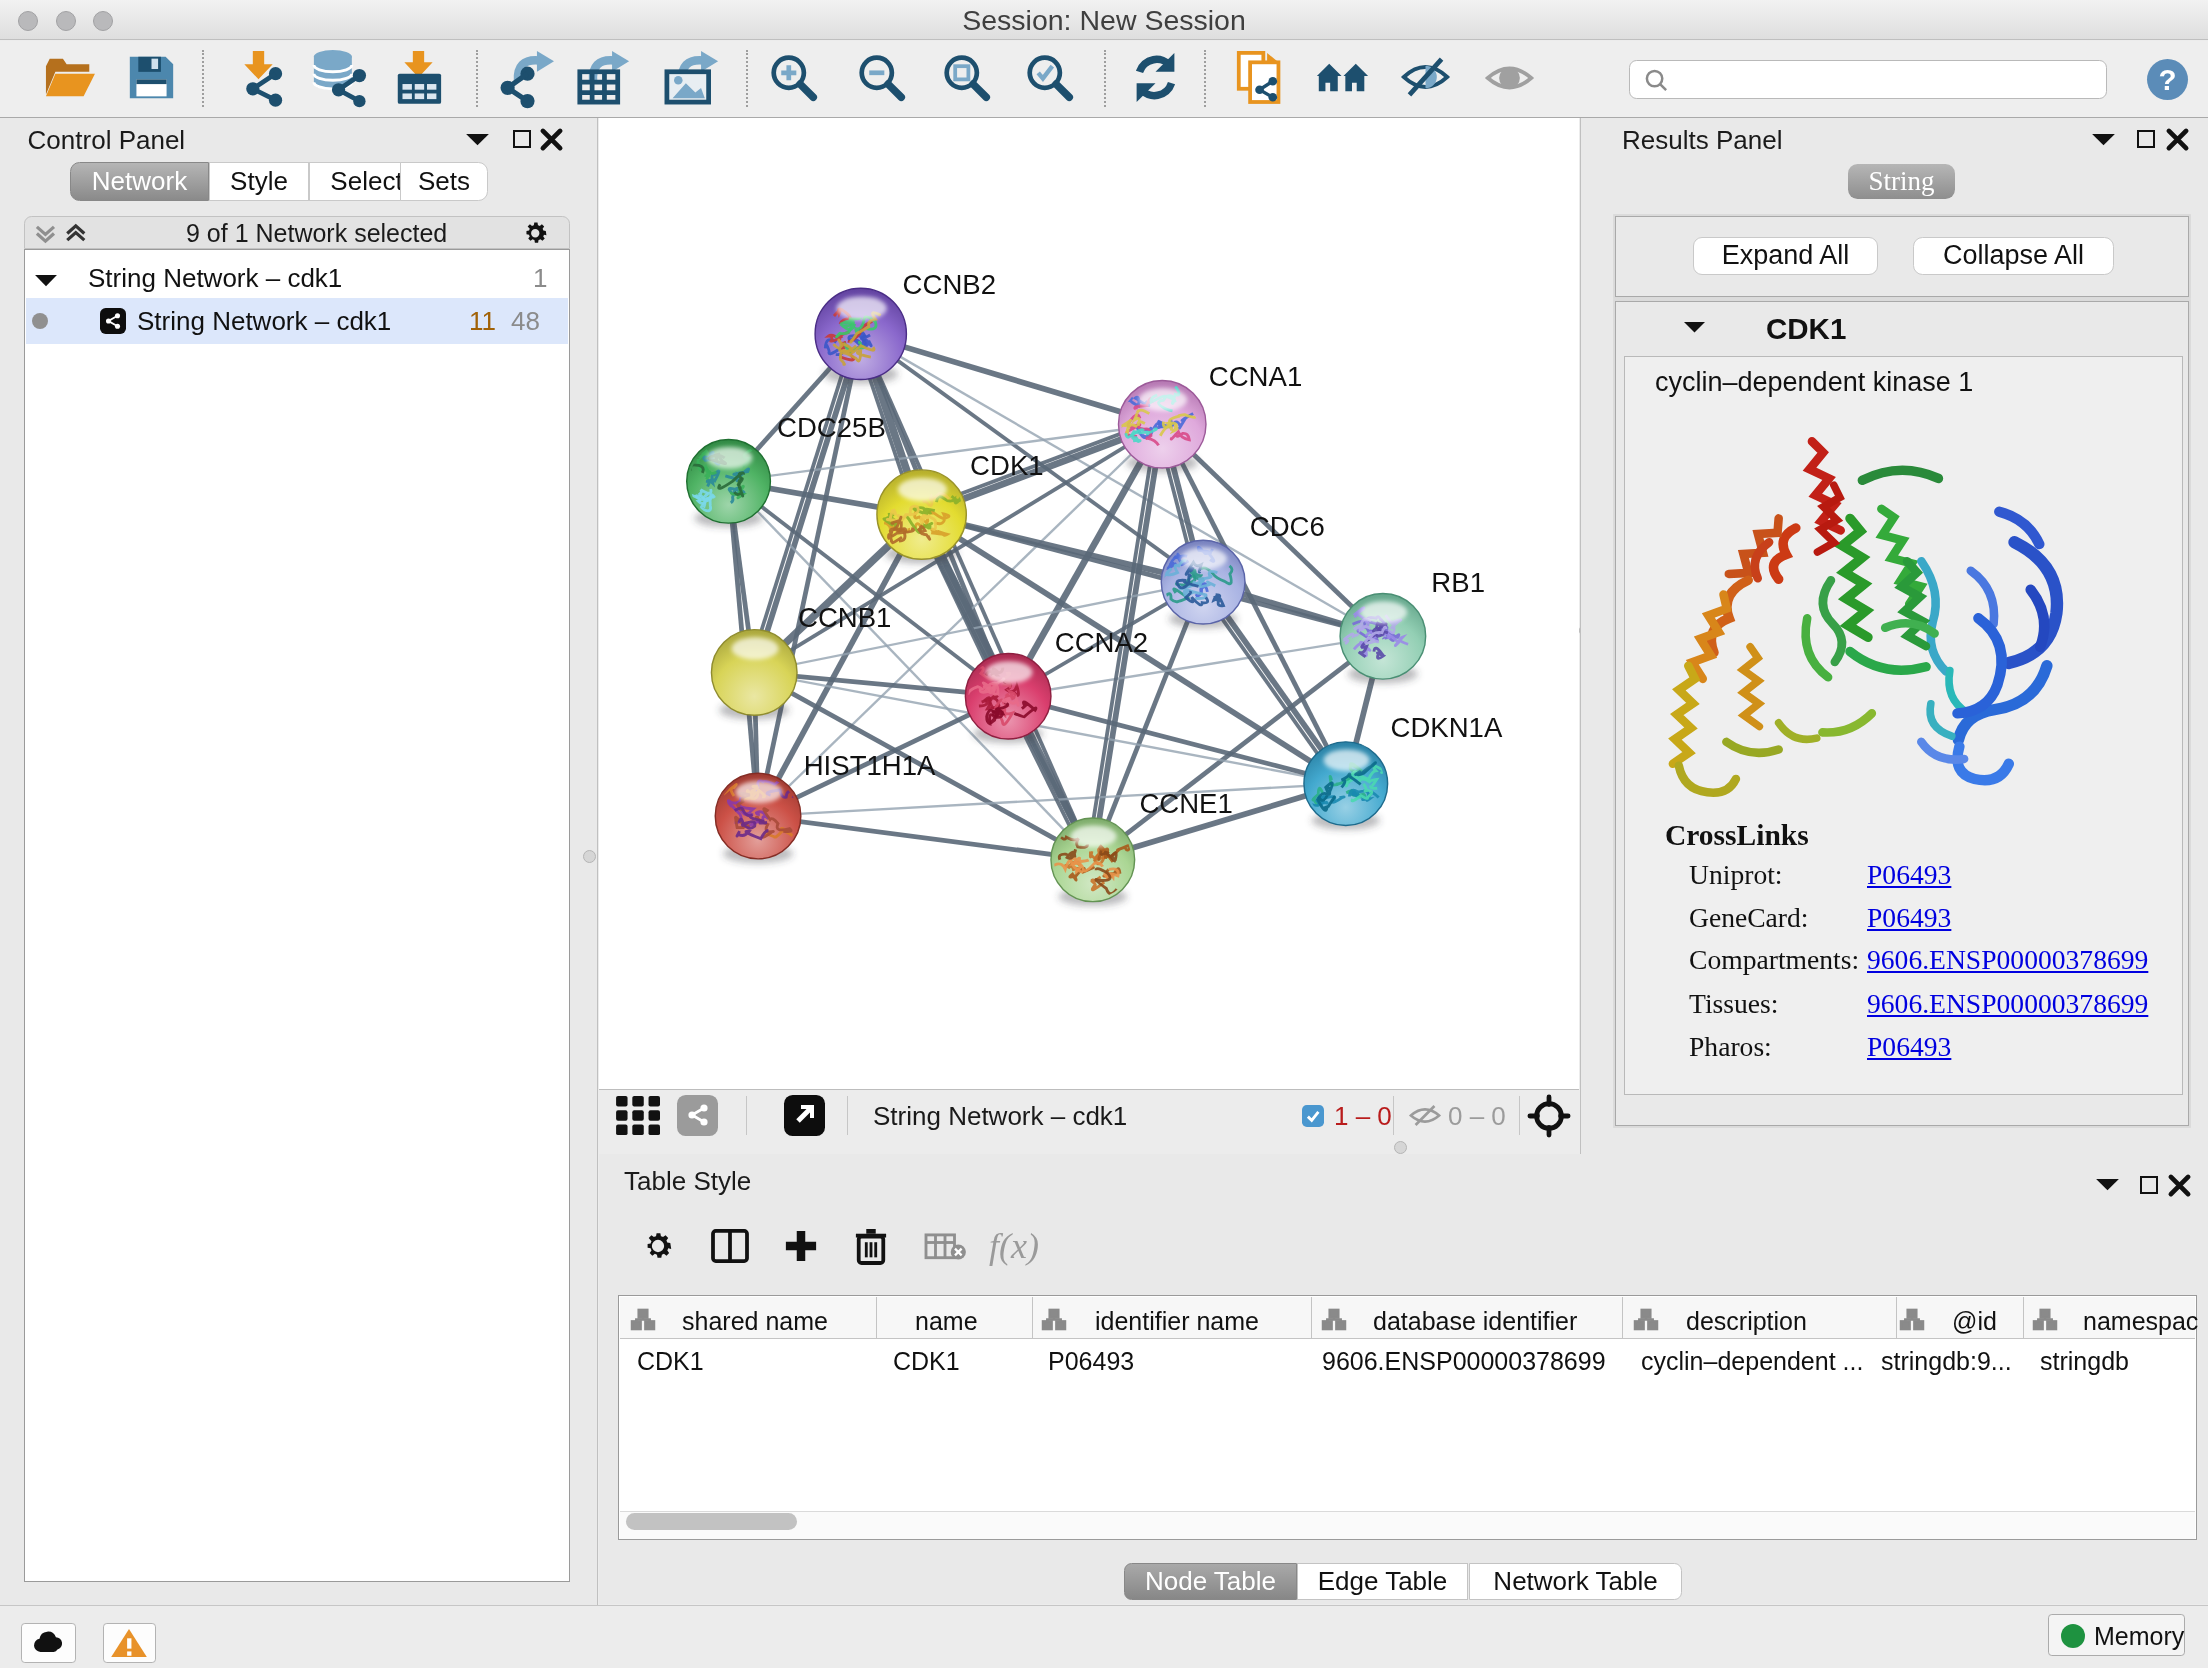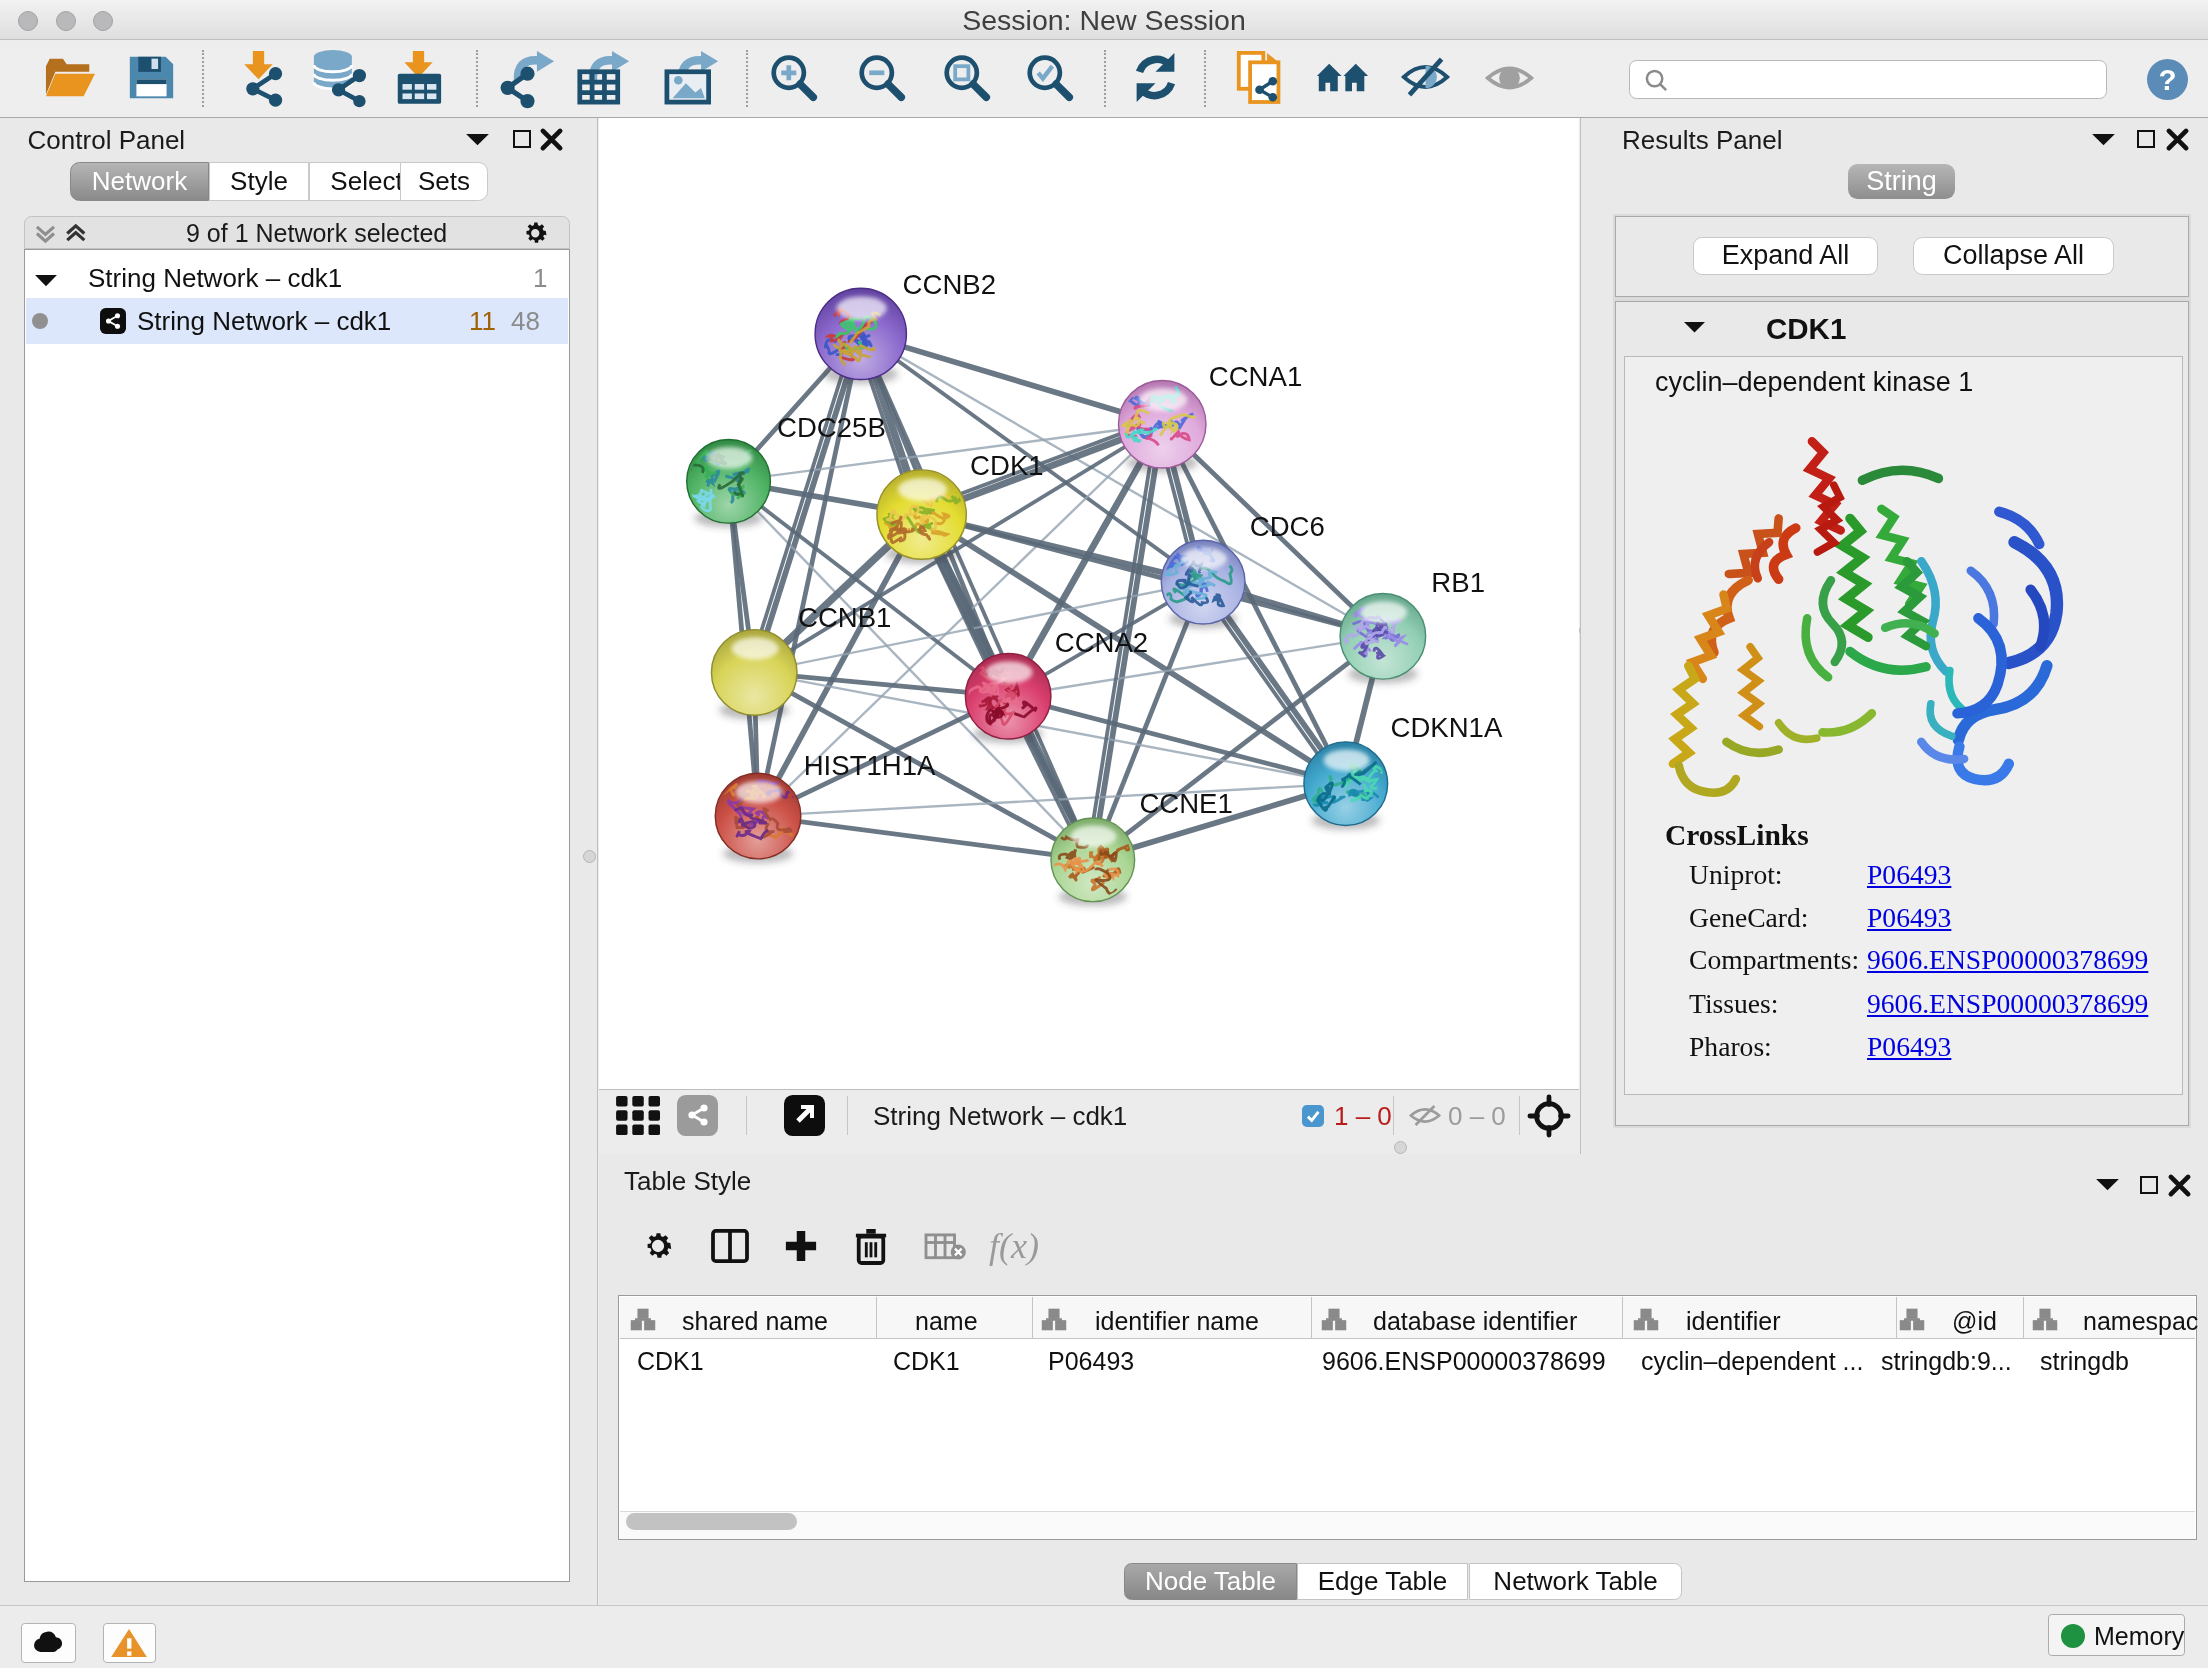--- a/index.html
+++ b/index.html
@@ -639,21 +639,21 @@
 
 <div class="abs" style="left:1580px;top:118px;width:629px;height:1036px;background:#e9e9e9;border-left:1px solid #c0c0c0;"></div>
 <div class="abs" style="left:1622px;top:125px;font-size:26px;color:#1a1a1a;">Results Panel</div>
 <svg style="left:2091px;top:133px;" width="25" height="13.3" viewBox="0 0 26 14">
     <path d="M1 1 L25 1 L13 13 Z" fill="#111"></path>
   </svg>
 <div class="abs" style="left:2137px;top:130px;width:18px;height:18px;border:2.9px solid #111;"></div>
 <svg style="left:2167px;top:129px;" width="21" height="21" viewBox="0 0 22 22">
     <path d="M2 2 L20 20 M20 2 L2 20" stroke="#111" stroke-width="5" stroke-linecap="round"></path>
   </svg>
-<div class="abs" style="left:1848px;top:164px;width:107px;height:35px;background:linear-gradient(#b6b6b6,#8e8e8e);border-radius:9.5px;color:#fff;font-size:27px;text-align:center;line-height:34px;">String</div>
+<div class="abs" style="left:1848px;top:164px;width:107px;height:35px;background:linear-gradient(#b6b6b6,#8e8e8e);border-radius:9.5px;color:#fff;font-size:27px;text-align:center;line-height:34px;font-family:Liberation Serif, serif;">String</div>
 
 <div class="abs" style="left:1615px;top:216px;width:574px;height:81px;background:#e9e9e9;border:1.9px solid #a9a9a9;box-shadow:0 0 0 1.9px #dadada;"></div>
 <div class="abs" style="left:1693px;top:237px;width:185px;height:38px;background:#fff;border:1.9px solid #c9c9c9;border-radius:9px;font-size:27px;color:#111;text-align:center;line-height:34px;">Expand All</div>
 <div class="abs" style="left:1913px;top:237px;width:201px;height:38px;background:#fff;border:1.9px solid #c9c9c9;border-radius:9.5px;font-size:27px;color:#111;text-align:center;line-height:34px;">Collapse All</div>
 
 <div class="abs" style="left:1615px;top:301px;width:574px;height:825px;background:#e9e9e9;border:1.9px solid #a9a9a9;box-shadow:0 0 0 1.9px #dadada;"></div>
 <svg style="left:1683px;top:321px;" width="23" height="12.4" viewBox="0 0 24 13">
     <path d="M1 1 L23 1 L12 12 Z" fill="#111"></path>
   </svg>
 <div class="abs" style="left:1766px;top:312px;font-size:29.5px;font-weight:bold;color:#111;">CDK1</div>
@@ -785,21 +785,21 @@
     </svg>
     <div class="abs" style="left:1373px;top:1307px;font-size:25px;color:#111;">database identifier</div>
     <svg class="abs" style="left:1634px;top:1308px;" width="24" height="22" viewBox="0 0 25 23">
       <g fill="none" stroke="#8a8a8a" stroke-width="2.6">
         <rect x="8" y="2" width="9" height="8" fill="#8a8a8a"></rect>
         <rect x="1" y="14" width="9" height="8" fill="#8a8a8a"></rect>
         <rect x="15" y="14" width="9" height="8" fill="#8a8a8a"></rect>
         <path d="M12.5 10 v2 M5.5 14 v-2 h14 v2"></path>
       </g>
     </svg>
-    <div class="abs" style="left:1686px;top:1307px;font-size:25px;color:#111;">identifier</div>
+    <div class="abs" style="left:1686px;top:1307px;font-size:25px;color:#111;">description</div>
     <svg class="abs" style="left:1900px;top:1308px;" width="24" height="22" viewBox="0 0 25 23">
       <g fill="none" stroke="#8a8a8a" stroke-width="2.6">
         <rect x="8" y="2" width="9" height="8" fill="#8a8a8a"></rect>
         <rect x="1" y="14" width="9" height="8" fill="#8a8a8a"></rect>
         <rect x="15" y="14" width="9" height="8" fill="#8a8a8a"></rect>
         <path d="M12.5 10 v2 M5.5 14 v-2 h14 v2"></path>
       </g>
     </svg>
     <div class="abs" style="left:1952px;top:1307px;font-size:25px;color:#111;">@id</div>
     <svg class="abs" style="left:2033px;top:1308px;" width="24" height="22" viewBox="0 0 25 23">

